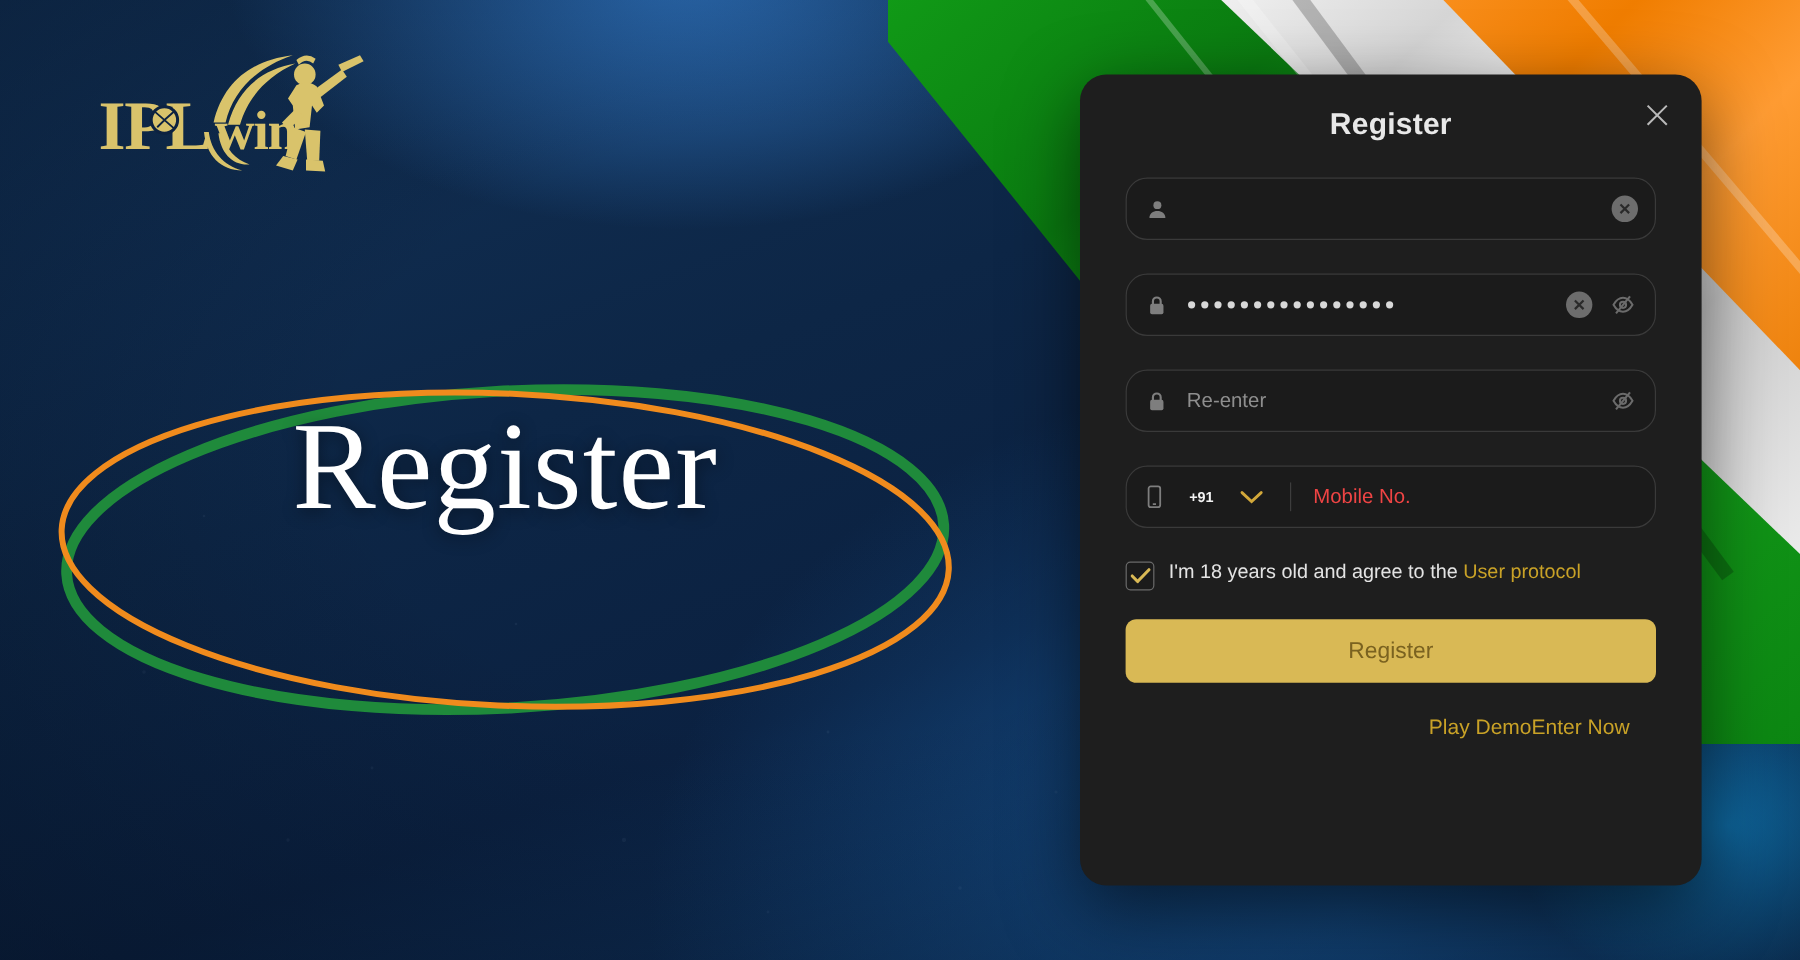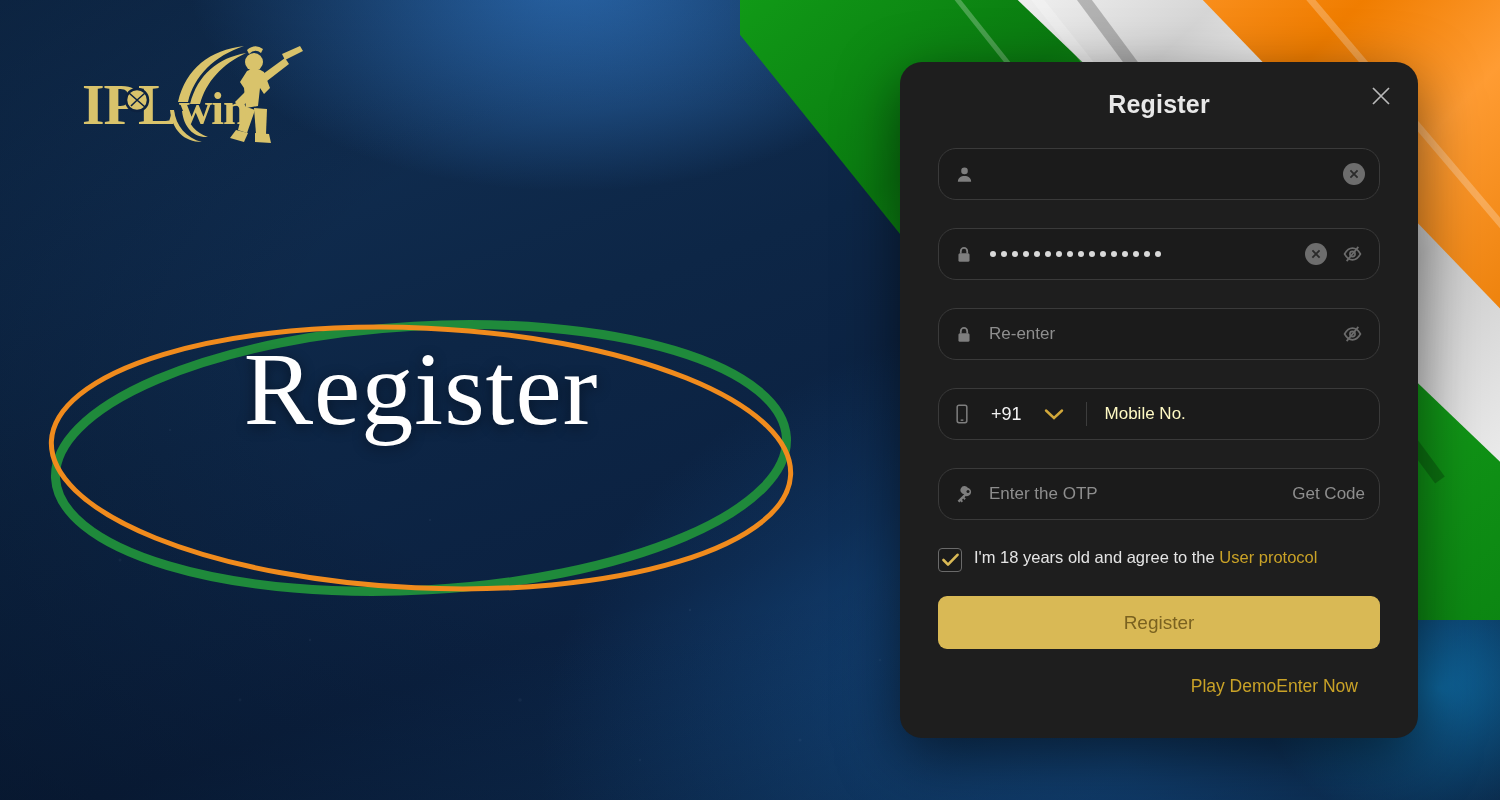--- a/index.html
+++ b/index.html
@@ -105,24 +105,24 @@
   .dots i { width:6px; height:6px; border-radius:50%; background:#d8d8d8; display:block; }
 
   .clear-ic {
     width:22px; height:22px; border-radius:50%;
     background:#6d6d6d;
     display:flex; align-items:center; justify-content:center;
     margin-left:8px; cursor:pointer; flex:0 0 22px;
   }
   .eye-ic { margin-left:14px; cursor:pointer; flex:0 0 24px; display:flex; align-items:center; }
 
-  .cc { color:#f2f2f2; font-size:18px; font-weight:normal; padding-left:10px; }
+  .cc { color:#f2f2f2; font-size:12px; font-weight:bold; padding-left:10px; }
   .chev { margin-left:22px; cursor:pointer; display:flex; align-items:center; }
   .divider { width:1px; height:24px; background:#3d3d3d; margin:0 0 0 22px; flex:0 0 1px; }
-  .mob-input { flex:1 1 auto; color:#fef9c3; font-size:17px; padding-left:18px; }
+  .mob-input { flex:1 1 auto; color:#ef4444; font-size:17px; padding-left:18px; }
 
   .getcode { color:#8e8e8e; font-size:17px; cursor:pointer; white-space:nowrap; }
 
   .agree {
     display:flex; align-items:flex-start;
     margin-top:6px; margin-bottom:24px;
   }
   .cbox {
     width:24px; height:24px; flex:0 0 24px;
     border:1.5px solid #6a6a6a;
@@ -374,30 +374,20 @@
         <span class="cc">+91</span>
         <span class="chev">
           <svg width="20" height="13" viewBox="0 0 20 13">
             <path d="M2 2.5 L10 10 L18 2.5" fill="none" stroke="#d2a83a" stroke-width="2.4" stroke-linecap="round"></path>
           </svg>
         </span>
         <span class="divider"></span>
         <span class="mob-input">Mobile No.</span>
       </div>
 
-      <div class="field">
-        <span class="lead-icon">
-          <svg width="19" height="19" viewBox="0 0 24 24" fill="#7e7e7e">
-            <path d="M16.2 3.4 a5.2 5.2 0 1 0 -4.6 8.3 l-8.3 8.3 2.1 2.1 1.6 -1.6 1.5 1.5 1.7 -1.7 -1.5 -1.5 1.6 -1.6 1.6 1.6 1.7 -1.7 -1.6 -1.6 1.5 -1.5 a5.2 5.2 0 0 0 2.7 -10.6 z"></path>
-            <circle cx="16.4" cy="8.1" r="1.9" fill="#1b1b1b"></circle>
-          </svg>
-        </span>
-        <span class="txt">Enter the OTP</span>
-        <span class="getcode">Get Code</span>
-      </div>
 
       <div class="agree">
         <span class="cbox">
           <svg width="17" height="14" viewBox="0 0 17 14">
             <path d="M1.5 7 L6 11.6 L15.5 1.8" fill="none" stroke="#d9b955" stroke-width="2.6" stroke-linecap="round" stroke-linejoin="round"></path>
           </svg>
         </span>
         <span class="agree-txt">
           <span>I'm 18 years old and agree to the </span><span class="agree-link">User protocol</span>
         </span>

